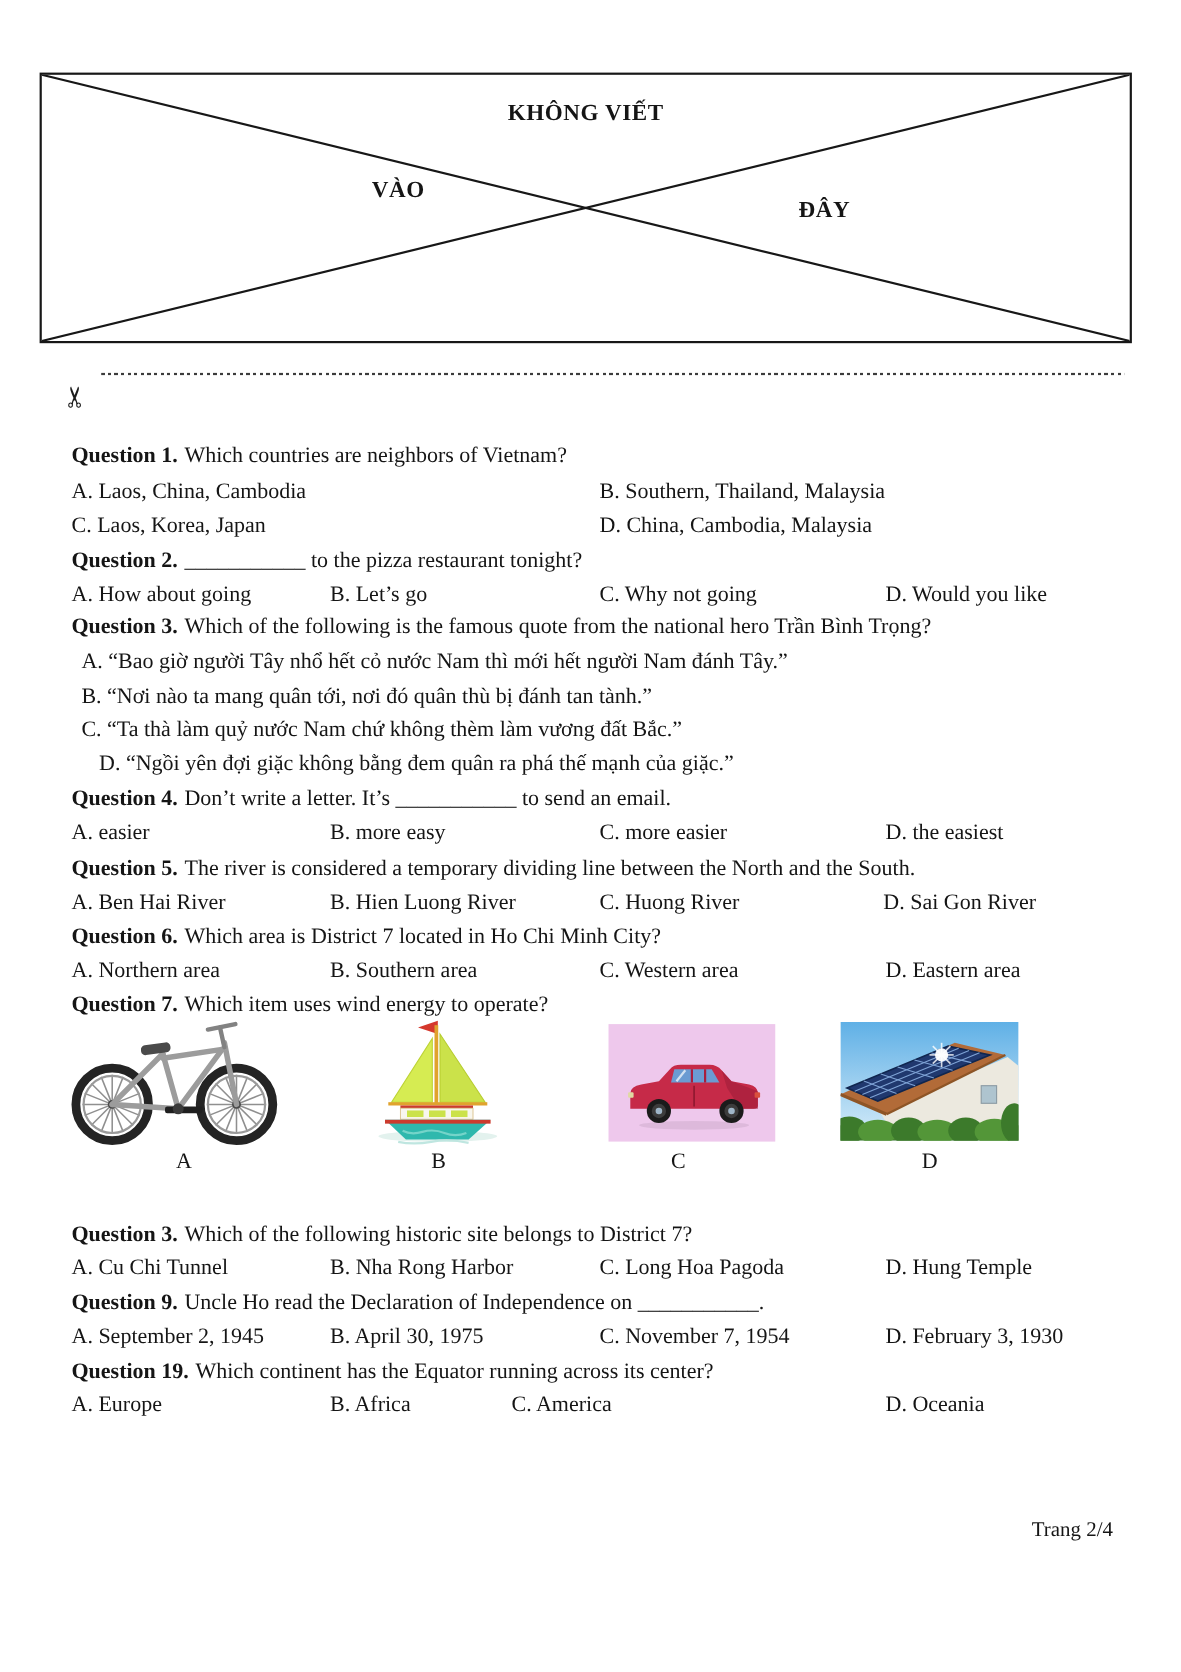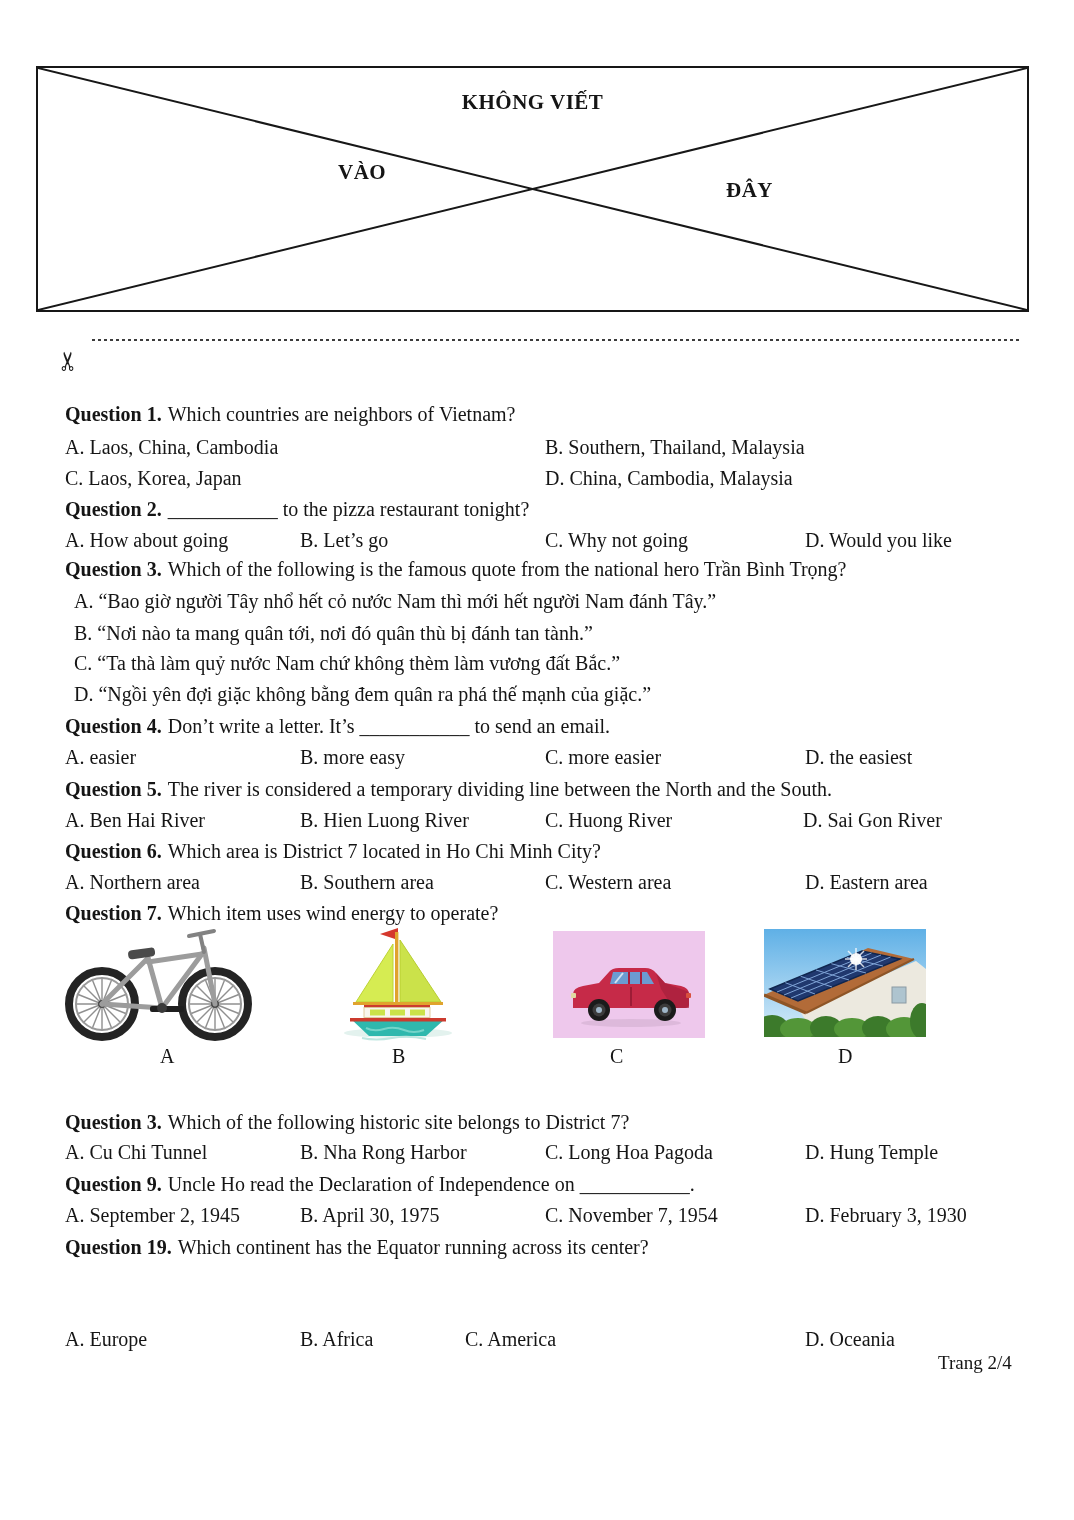--- a/index.html
+++ b/index.html
@@ -16,21 +16,21 @@
   .cutline{position:absolute;left:92px;top:339px;width:930px;height:2px;
     background:repeating-linear-gradient(90deg,#3c3c3c 0 3px,transparent 3px 6px);}
   .scissors{position:absolute;left:58px;top:348px;font-size:26px;line-height:1;
     transform:rotate(-90deg);color:#1c1c1c;}
   .qline{position:absolute;left:65px;font-size:20px;white-space:nowrap;line-height:24px;}
   .optrow{position:absolute;left:0;width:1074px;height:24px;font-size:20px;line-height:24px;}
   .opt{position:absolute;top:0;white-space:nowrap;}
   .qlabel{font-weight:bold;margin-right:6px;}
   .fig{position:absolute;}
   .figlabel{position:absolute;font-size:20px;}
-  .footer{position:absolute;left:938px;top:1352px;font-size:19px;}
+  .footer{position:absolute;left:938px;top:1380px;font-size:19px;}
 </style>
 </head>
 <body>
 
 <div class="noticebox">
   <svg class="diag" viewBox="0 0 964 242" preserveAspectRatio="none">
     <line x1="0" y1="0" x2="964" y2="242" stroke="#171717" stroke-width="2"></line>
     <line x1="0" y1="242" x2="964" y2="0" stroke="#171717" stroke-width="2"></line>
   </svg>
   <div class="nb-title">KHÔNG VIẾT</div>
@@ -62,21 +62,21 @@
   <span class="opt" style="left:545px">C. Why not going</span>
   <span class="opt" style="left:805px">D. Would you like</span>
 </div>
 
 <div class="qline" style="top:557px">
   <span class="qlabel">Question 3.</span><span>Which of the following is the famous quote from the national hero Trần Bình Trọng?</span>
 </div>
 <div class="qline" style="top:589px;left:74px">A. “Bao giờ người Tây nhổ hết cỏ nước Nam thì mới hết người Nam đánh Tây.”</div>
 <div class="qline" style="top:621px;left:74px">B. “Nơi nào ta mang quân tới, nơi đó quân thù bị đánh tan tành.”</div>
 <div class="qline" style="top:651px;left:74px">C. “Ta thà làm quỷ nước Nam chứ không thèm làm vương đất Bắc.”</div>
-<div class="qline" style="top:682px;left:74px">D. “Ngồi yên đợi giặc không bằng đem quân ra phá thế mạnh của giặc.”</div>
+<div class="qline" style="top:682px;left:90px">D. “Ngồi yên đợi giặc không bằng đem quân ra phá thế mạnh của giặc.”</div>
 
 <div class="qline" style="top:714px">
   <span class="qlabel">Question 4.</span><span>Don’t write a letter. It’s ___________ to send an email.</span>
 </div>
 <div class="optrow" style="top:745px">
   <span class="opt" style="left:65px">A. easier</span>
   <span class="opt" style="left:300px">B. more easy</span>
   <span class="opt" style="left:545px">C. more easier</span>
   <span class="opt" style="left:805px">D. the easiest</span>
 </div>
@@ -255,20 +255,20 @@
 <div class="optrow" style="top:1203px">
   <span class="opt" style="left:65px">A. September 2, 1945</span>
   <span class="opt" style="left:300px">B. April 30, 1975</span>
   <span class="opt" style="left:545px">C. November 7, 1954</span>
   <span class="opt" style="left:805px">D. February 3, 1930</span>
 </div>
 
 <div class="qline" style="top:1235px">
   <span class="qlabel">Question 19.</span><span>Which continent has the Equator running across its center?</span>
 </div>
-<div class="optrow" style="top:1327px">
+<div class="optrow" style="top:1265px">
   <span class="opt" style="left:65px">A. Europe</span>
   <span class="opt" style="left:300px">B. Africa</span>
   <span class="opt" style="left:465px">C. America</span>
   <span class="opt" style="left:805px">D. Oceania</span>
 </div>
 
 <div class="footer">Trang 2/4</div>
 
 </body></html>

